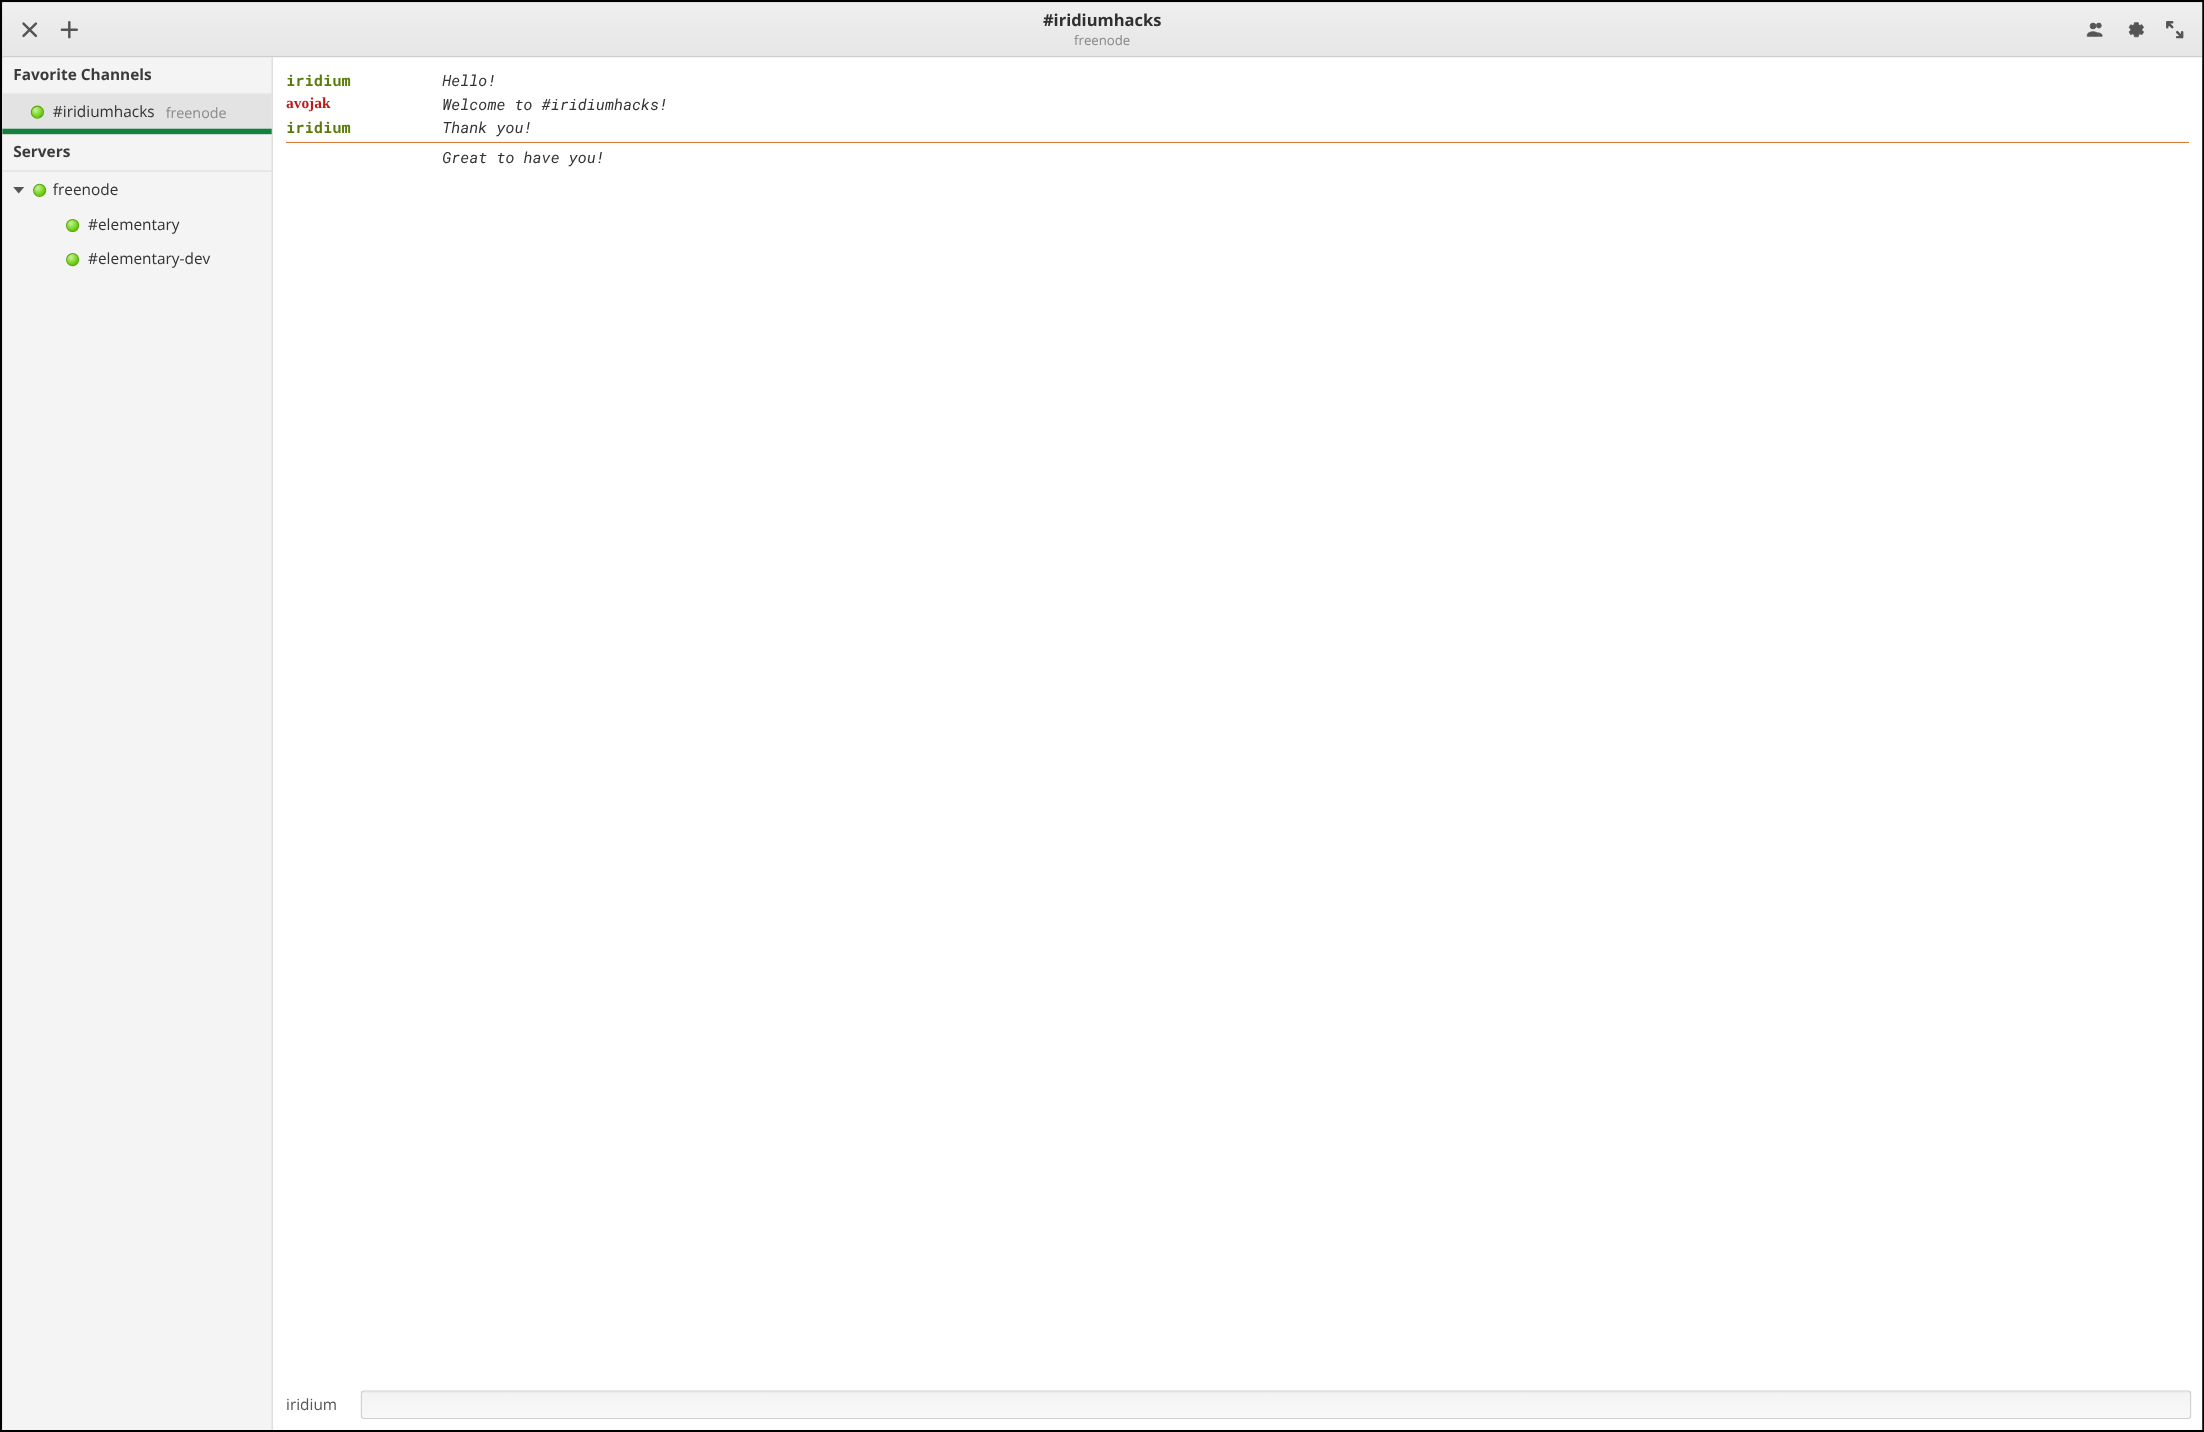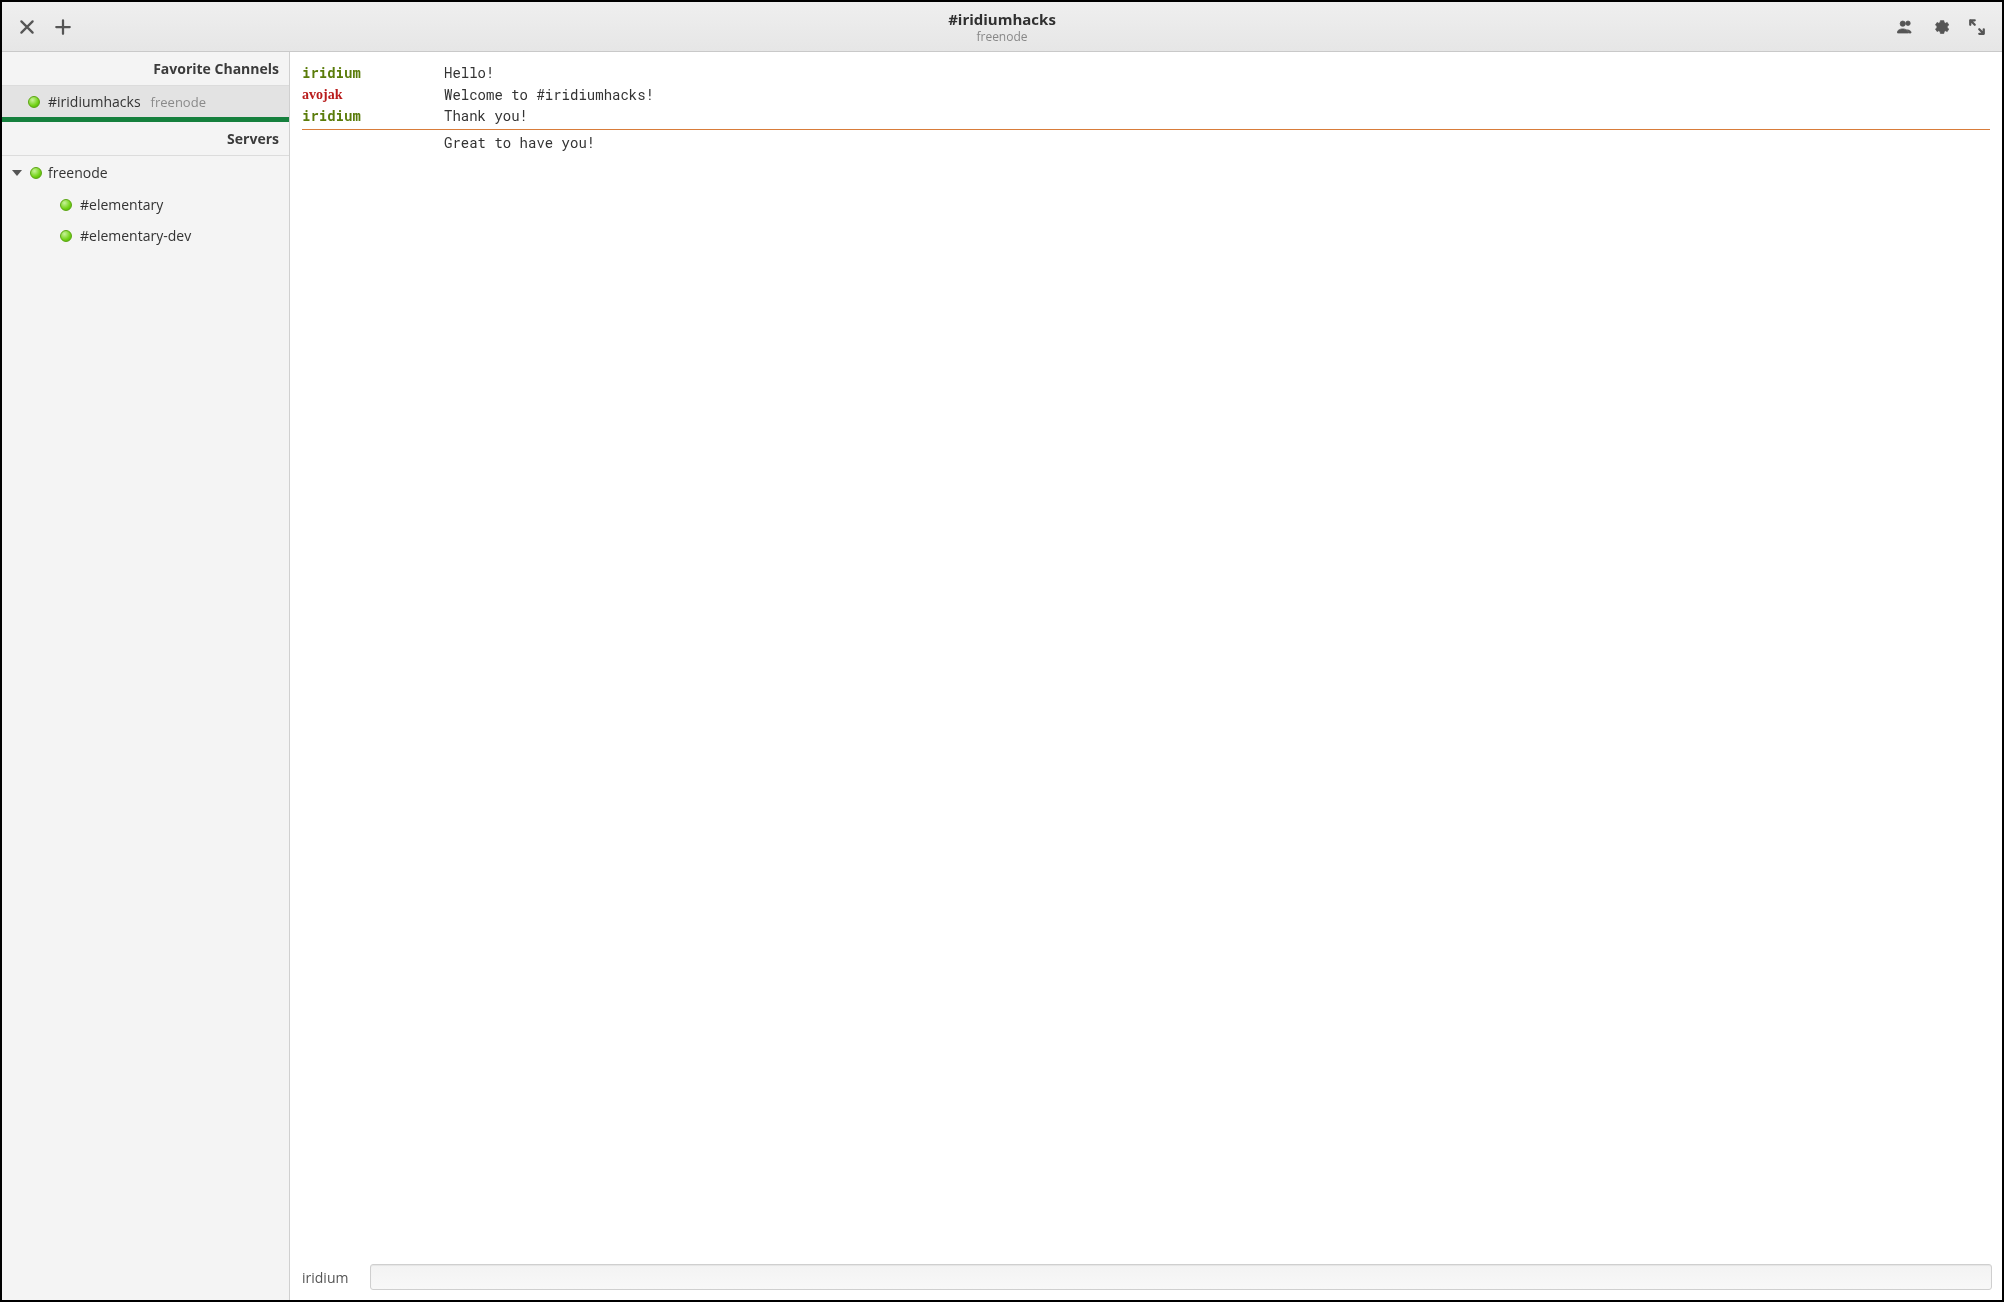--- a/index.html
+++ b/index.html
@@ -39,26 +39,25 @@
     width: 34px; height: 34px; display:flex; align-items:center; justify-content:center;
     border-radius: 4px; cursor: pointer; color: #555;
   }
   .hb-btn svg { width: 18px; height: 18px; fill: #555; stroke: #555; }
 
   
   .main {
     flex: 1; display: flex; min-height: 0;
   }
   .sidebar {
-    width: 288px;
+    width: 246px;
     background: #f4f4f4;
     border-right: 1px solid #d0d0d0;
     display: flex; flex-direction: column;
     font-size: 14px;
-    text-align: right;
   }
   .section-header {
     padding: 7px 10px;
     font-weight: 700;
     color: #3b3b3b;
     border-bottom: 1px solid #dcdcdc;
   }
   .sidebar-item {
     display: flex; align-items: center;
     padding: 6px 10px 6px 26px;
@@ -94,21 +93,21 @@
   }
   .chat-scroll {
     flex: 1; overflow: auto; padding: 10px 12px 8px 12px;
     font-family: "Roboto Mono", "DejaVu Sans Mono", Menlo, Consolas, monospace;
     font-size: 14px; line-height: 1.55;
   }
   .msg { display: flex; }
   .msg .nick {
     width: 142px; flex-shrink:0; font-weight: 700;
   }
-  .msg .text { white-space: pre-wrap; }
+  .msg .text { white-space: pre-wrap; font-style: italic; }
   .nick-olive { color: #5a7c0a; }
   .nick-blue  { color: #b91c1c; font-family: Liberation Serif, serif; }
   .hl-orange  { color: #d66a1d; }
   .marker {
     border: 0; border-top: 1px solid #d87c3a; margin: 2px 0 2px 0;
   }
 
   
   .inputbar {
     display: flex; align-items: center; gap: 10px;

